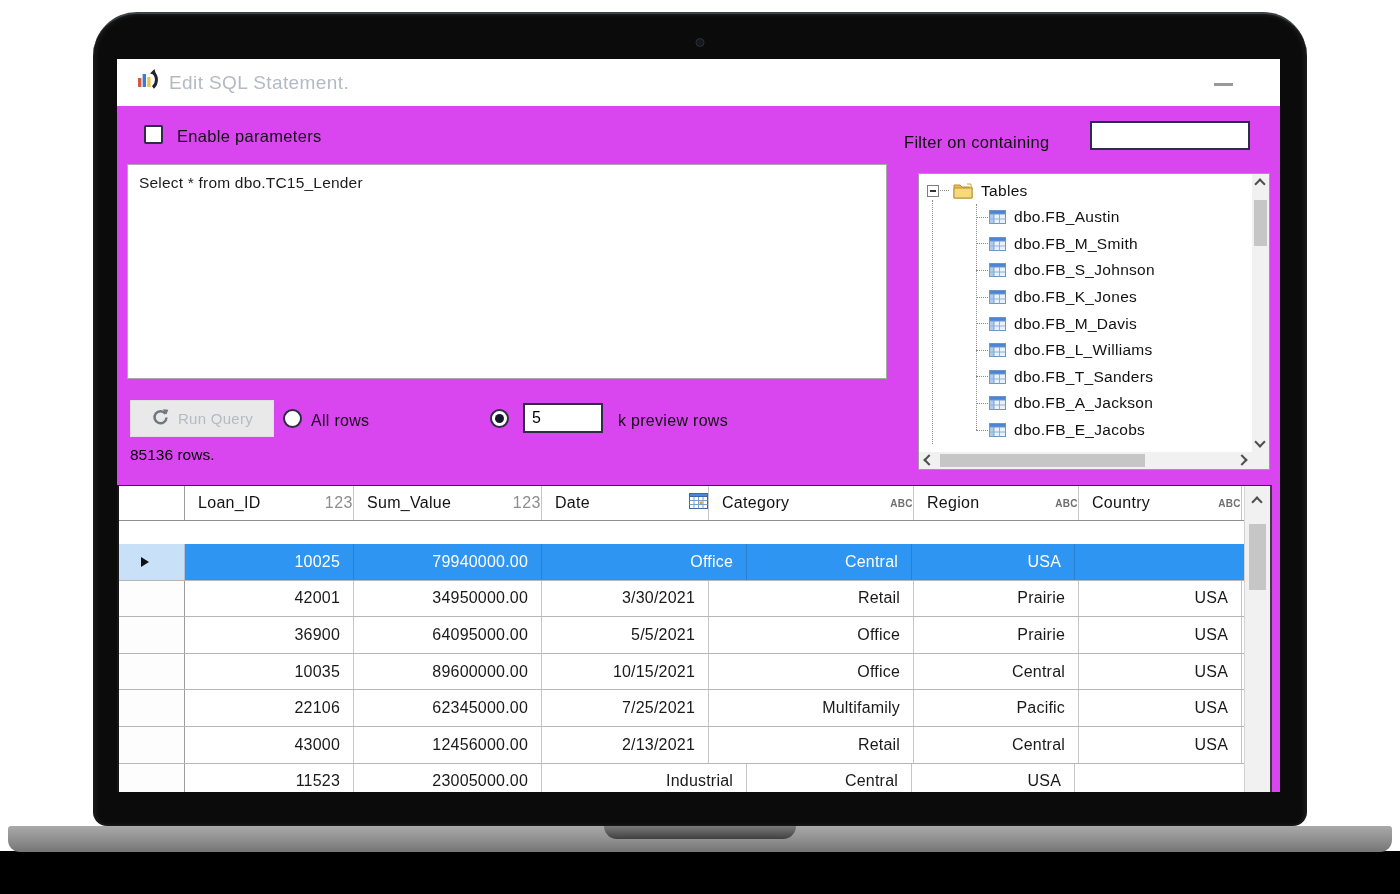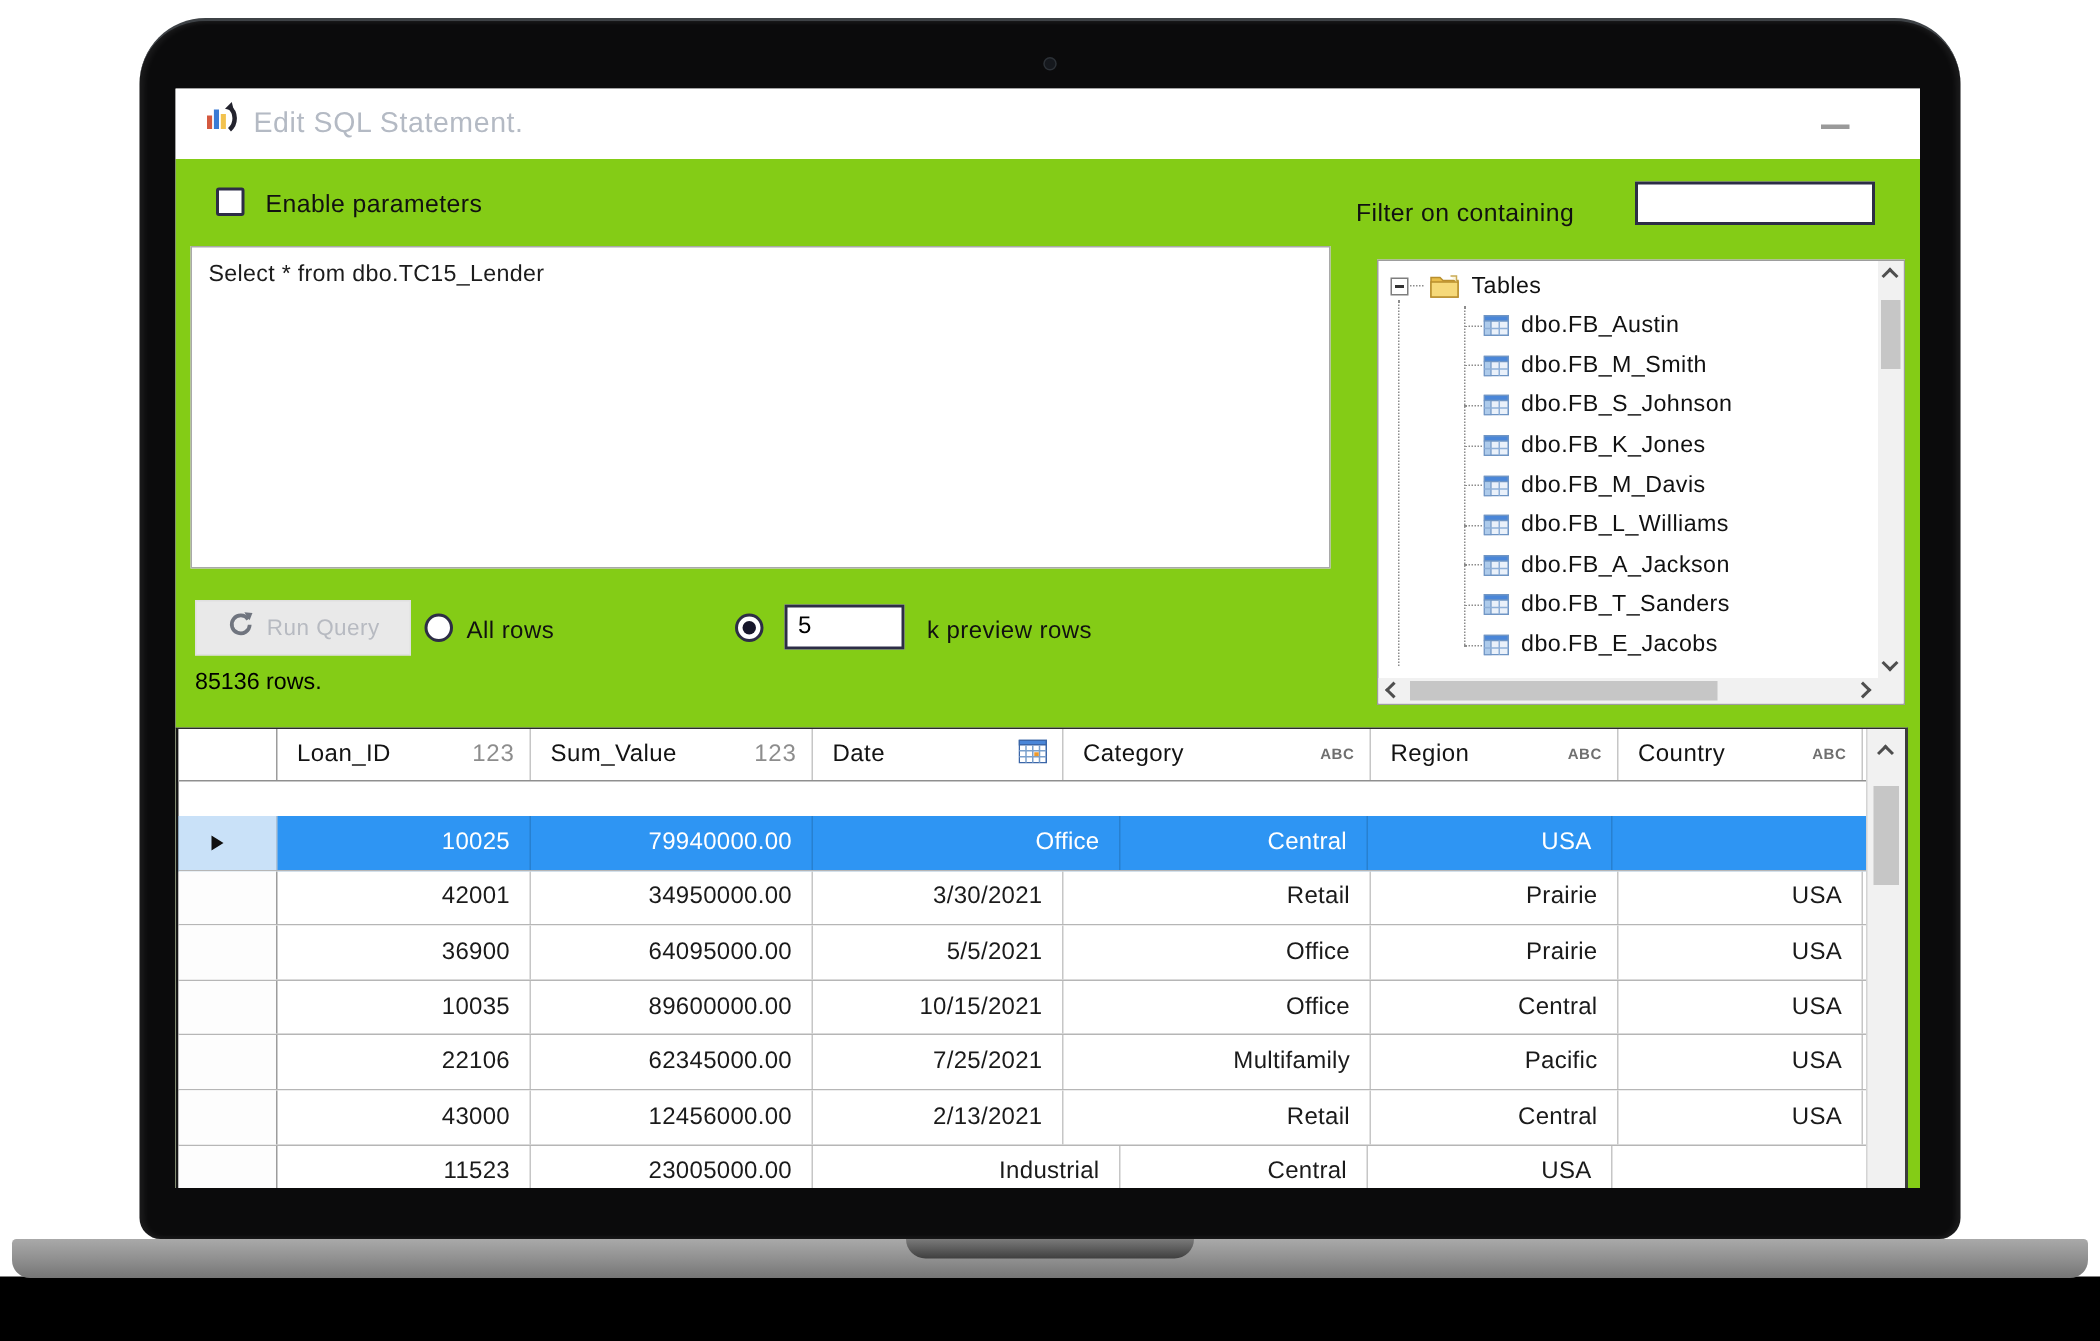--- a/index.html
+++ b/index.html
@@ -22,21 +22,21 @@
     background:linear-gradient(180deg,#7a7a7a,#3f3f3f); }
   .bottom-band { position:absolute; left:0; top:851px; width:1400px; height:43px; background:#000; }
 
   
   .screen { position:absolute; left:24px; top:45px; width:1163px; height:733px;
     background:#ffffff; overflow:hidden; }
   .titlebar { position:relative; height:47px; background:#ffffff; display:flex; align-items:center;
     padding-left:14px; }
   .title-text { color:#b4bac4; font-size:19px; letter-spacing:.4px; margin-left:11px; }
   .min-btn { position:absolute; right:47px; top:24px; width:19px; height:3px; background:#9a9a9a; cursor:pointer; }
-  .dialog-body { position:absolute; left:0; top:47px; width:1163px; height:686px; background:#84cc16; }
+  .dialog-body { position:absolute; left:0; top:47px; width:1163px; height:686px; background:#d946ef; }
 
   
   .chk { position:absolute; left:27px; top:19px; width:19px; height:19px; background:#fff;
     border:2px solid var(--accent); border-radius:2px; }
   .chk-label { position:absolute; left:60px; top:21px; font-size:16.5px; color:#111; letter-spacing:.3px; }
   .filter-label { position:absolute; left:787px; top:27px; font-size:16.5px; color:#111; letter-spacing:.3px; }
   .filter-input { position:absolute; left:973px; top:15px; width:160px; height:29px;
     border:2px solid var(--accent); background:#fff; font-size:16px; padding:0 6px; outline:none; border-radius:0; }
   .sql-box { position:absolute; left:10px; top:58px; width:760px; height:215px; background:#fff;
     border:1px solid #a9a9a9; padding:9px 11px; font-size:15.5px; color:#1c1c1c; letter-spacing:.2px; }
@@ -85,21 +85,21 @@
   .preview-input { position:absolute; left:406px; top:297px; width:80px; height:30px;
     border:2px solid var(--accent); background:#fff; font-size:16px; padding:0 7px; outline:none; border-radius:0; }
   .status-text { position:absolute; left:13px; top:340px; font-size:15.5px; color:#000; }
 
   
   .grid { position:absolute; left:0; top:379px; width:1155px; height:307px; background:#fff;
     border-left:2px solid #161616; border-top:1px solid #2a2a2a; border-right:2px solid #3c3c3c;
     display:flex; overflow:hidden; }
   .grid-main { flex:1 1 auto; overflow:hidden; }
   .g-header { display:flex; height:35px; background:#fff; border-bottom:1px solid #8f8f8f; }
-  .g-hcell { display:flex; align-items:center; justify-content:space-between; padding:0 10px 0 13px;
+  .g-hcell { display:flex; align-items:center; justify-content:space-between; padding:0 0 0 13px;
     border-right:1px solid #c6c6c6; font-size:16px; color:#131313; letter-spacing:.3px; cursor:pointer;gap:48px; }
   .g-hsel { border-right:1px solid #9c9c9c; }
   .badge-123 { font-size:16px; color:#8d8d8d; letter-spacing:.5px; }
   .badge-abc { font-size:10px; font-weight:700; color:#6f6f6f; letter-spacing:.4px; }
   .g-row { display:flex; height:36.6px; background:#fff; border-bottom:1px solid #b6b6b6; }
   .g-cell { display:flex; align-items:center; justify-content:flex-end; padding:0 13px;
     border-right:1px solid #c6c6c6; font-size:16px; color:#1a1a1a; letter-spacing:.2px; cursor:pointer; }
   .g-selcell { justify-content:center; padding:0; border-right:1px solid #9c9c9c; background:#fdfdfd; }
   .g-row.selected { background:var(--sel);margin-top:23px; }
   .g-row.selected .g-cell { color:#fff; border-right:1px solid rgba(0,0,0,.14); }
@@ -231,32 +231,32 @@
                 </div>
                 <div class="tree-item">
                   <span class="item-stub"></span>
                   <span class="table-ico"><svg width="17" height="14" viewBox="0 0 17 14">
                       <rect x="0.5" y="0.5" width="16" height="13" fill="#eaf1fa" stroke="#6f95c4"></rect>
                       <rect x="0.5" y="0.5" width="16" height="3.5" fill="#4a86d8" stroke="#6f95c4"></rect>
                       <rect x="0.5" y="4" width="4.5" height="9.5" fill="#aecbeb" stroke="#6f95c4" stroke-width="0.8"></rect>
                       <line x1="0.5" y1="9" x2="16.5" y2="9" stroke="#8fb0d8"></line>
                       <line x1="10.5" y1="4" x2="10.5" y2="13.5" stroke="#8fb0d8"></line>
                     </svg></span>
+                  <span class="tree-item-label">dbo.FB_T_Sanders</span>
+                </div>
+                <div class="tree-item">
+                  <span class="item-stub"></span>
+                  <span class="table-ico"><svg width="17" height="14" viewBox="0 0 17 14">
+                      <rect x="0.5" y="0.5" width="16" height="13" fill="#eaf1fa" stroke="#6f95c4"></rect>
+                      <rect x="0.5" y="0.5" width="16" height="3.5" fill="#4a86d8" stroke="#6f95c4"></rect>
+                      <rect x="0.5" y="4" width="4.5" height="9.5" fill="#aecbeb" stroke="#6f95c4" stroke-width="0.8"></rect>
+                      <line x1="0.5" y1="9" x2="16.5" y2="9" stroke="#8fb0d8"></line>
+                      <line x1="10.5" y1="4" x2="10.5" y2="13.5" stroke="#8fb0d8"></line>
+                    </svg></span>
                   <span class="tree-item-label">dbo.FB_A_Jackson</span>
-                </div>
-                <div class="tree-item">
-                  <span class="item-stub"></span>
-                  <span class="table-ico"><svg width="17" height="14" viewBox="0 0 17 14">
-                      <rect x="0.5" y="0.5" width="16" height="13" fill="#eaf1fa" stroke="#6f95c4"></rect>
-                      <rect x="0.5" y="0.5" width="16" height="3.5" fill="#4a86d8" stroke="#6f95c4"></rect>
-                      <rect x="0.5" y="4" width="4.5" height="9.5" fill="#aecbeb" stroke="#6f95c4" stroke-width="0.8"></rect>
-                      <line x1="0.5" y1="9" x2="16.5" y2="9" stroke="#8fb0d8"></line>
-                      <line x1="10.5" y1="4" x2="10.5" y2="13.5" stroke="#8fb0d8"></line>
-                    </svg></span>
-                  <span class="tree-item-label">dbo.FB_T_Sanders</span>
                 </div>
                 <div class="tree-item">
                   <span class="item-stub"></span>
                   <span class="table-ico"><svg width="17" height="14" viewBox="0 0 17 14">
                       <rect x="0.5" y="0.5" width="16" height="13" fill="#eaf1fa" stroke="#6f95c4"></rect>
                       <rect x="0.5" y="0.5" width="16" height="3.5" fill="#4a86d8" stroke="#6f95c4"></rect>
                       <rect x="0.5" y="4" width="4.5" height="9.5" fill="#aecbeb" stroke="#6f95c4" stroke-width="0.8"></rect>
                       <line x1="0.5" y1="9" x2="16.5" y2="9" stroke="#8fb0d8"></line>
                       <line x1="10.5" y1="4" x2="10.5" y2="13.5" stroke="#8fb0d8"></line>
                     </svg></span>

